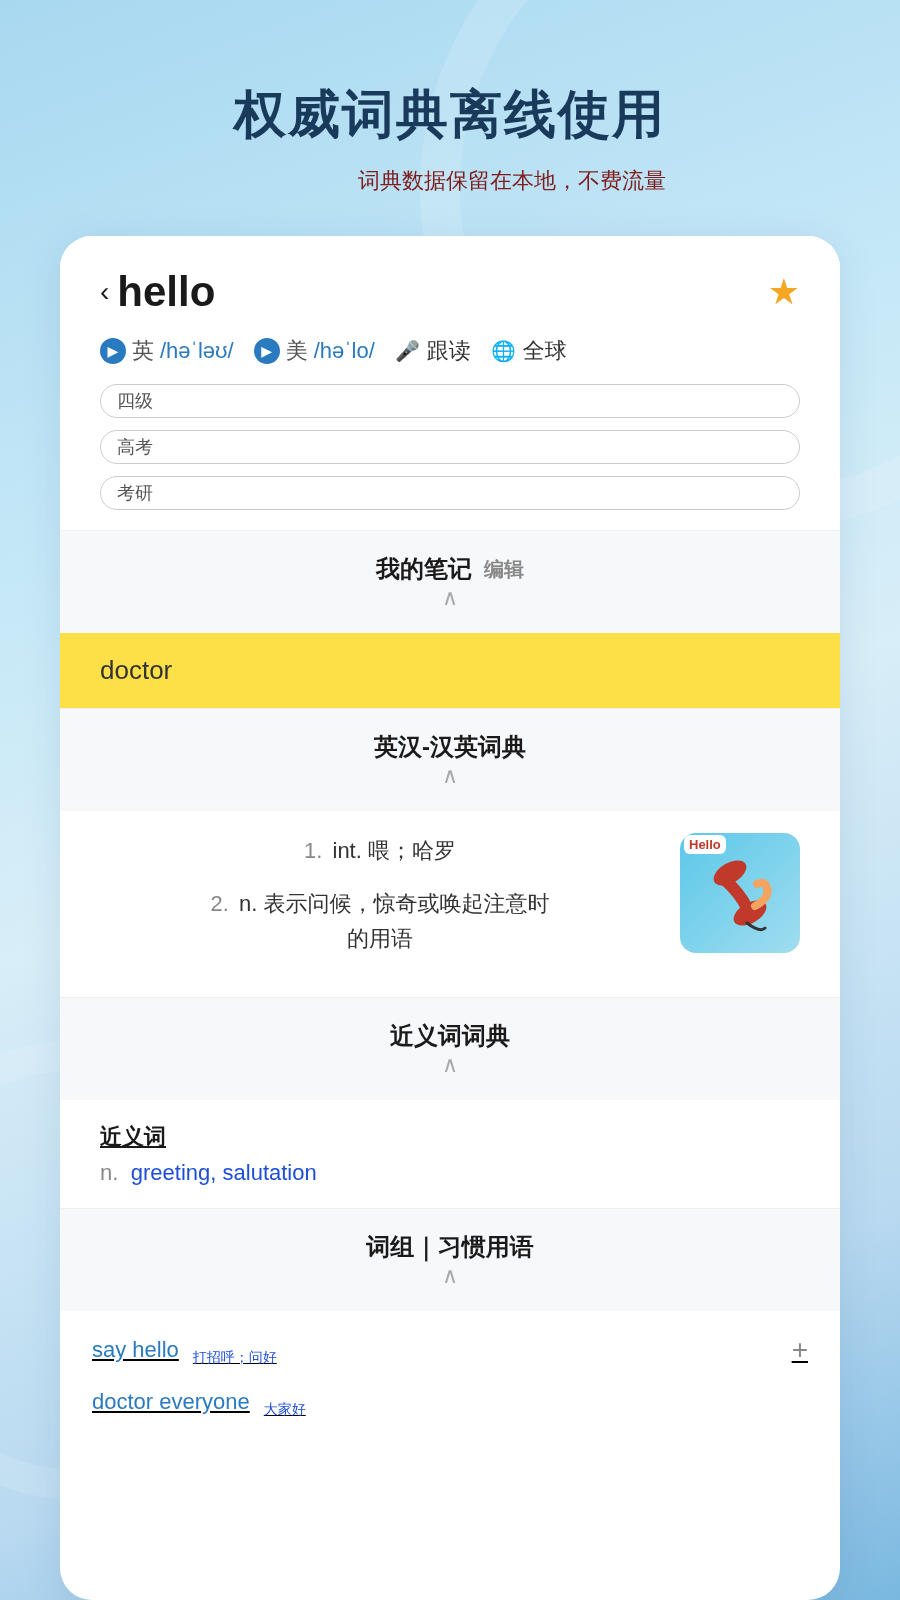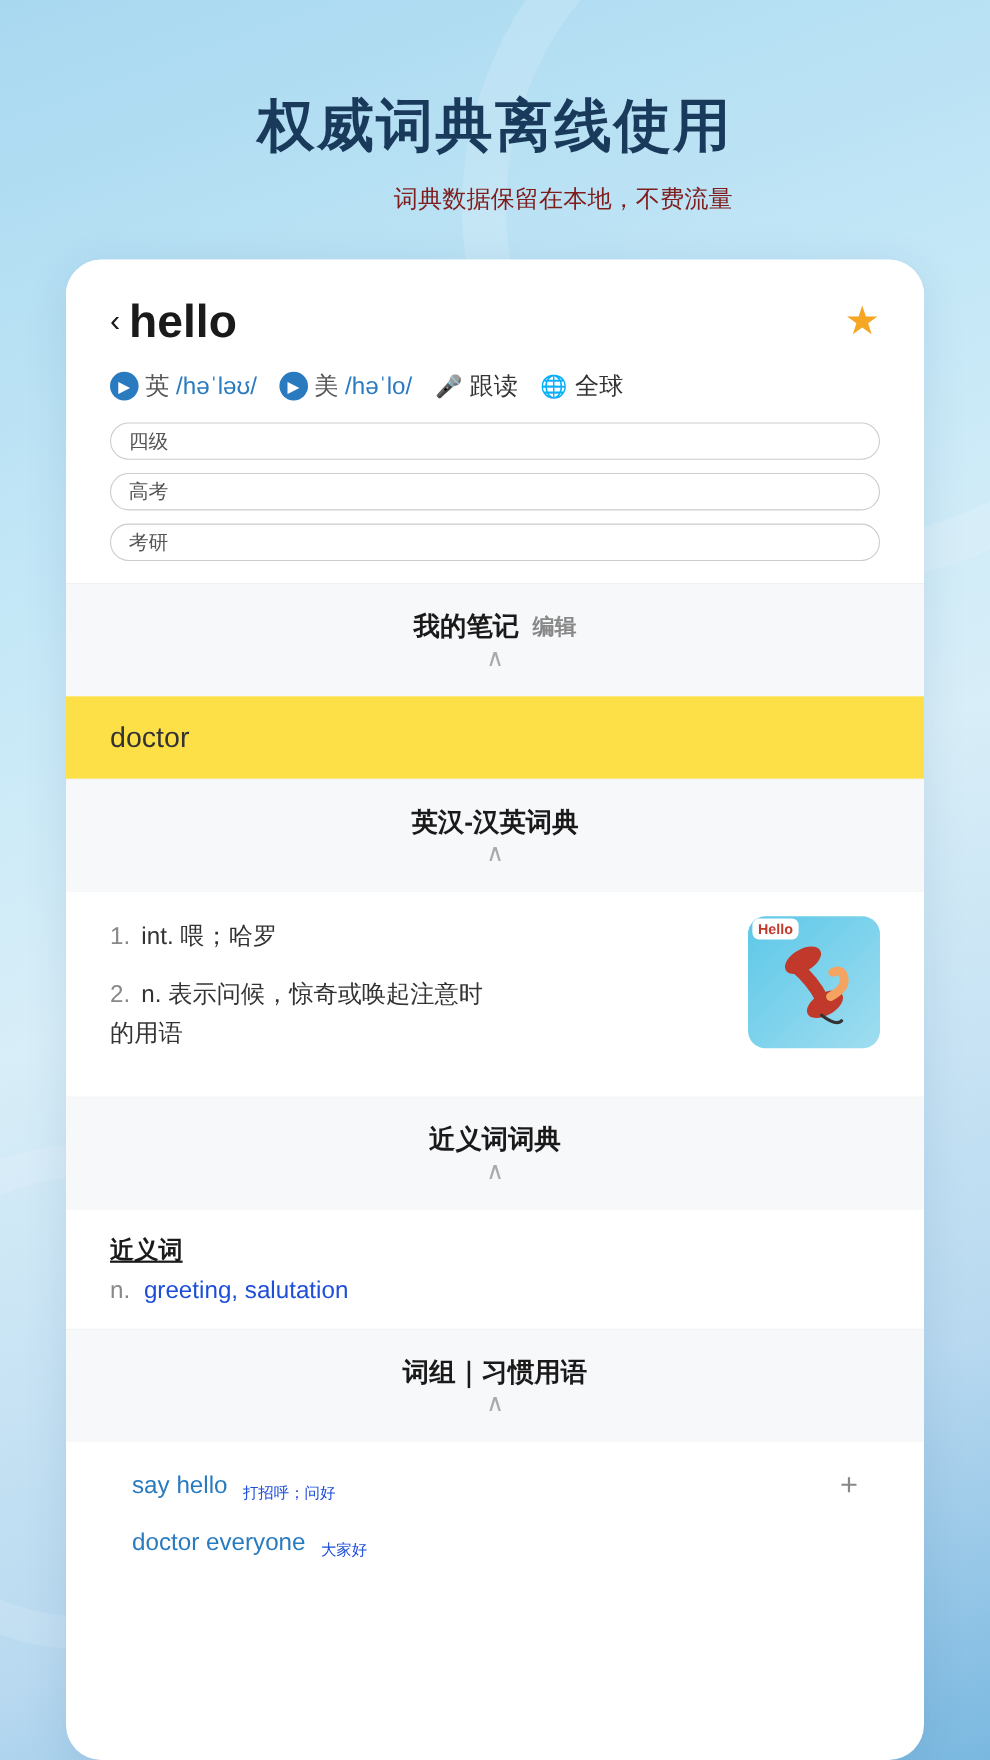--- a/index.html
+++ b/index.html
@@ -215,20 +215,21 @@
     
     .dict-body {
       padding: 22px 40px;
       background: #fff;
       display: flex;
       gap: 20px;
       align-items: flex-start;
     }
     .dict-definitions {
       flex: 1;
+      text-align: center;
     }
     .dict-def {
       font-size: 22px;
       color: #333;
       margin-bottom: 18px;
       line-height: 1.6;
     }
     .dict-def-num {
       color: #888;
       margin-right: 4px;
@@ -282,22 +283,23 @@
       font-size: 22px;
       margin-right: 8px;
     }
     .synonym-words {
       font-size: 22px;
       color: #1d4ed8;
     }
 
     
     .phrase-body {
-      padding: 22px 60px;
-      background: #fff;
+      padding: 22px 32px;
+      background: #fff;
+      text-decoration: underline;
     }
     .phrase-item {
       display: flex;
       align-items: center;
       justify-content: space-between;
       margin-bottom: 18px;
     }
     .phrase-left {
       display: flex;
       align-items: center;

